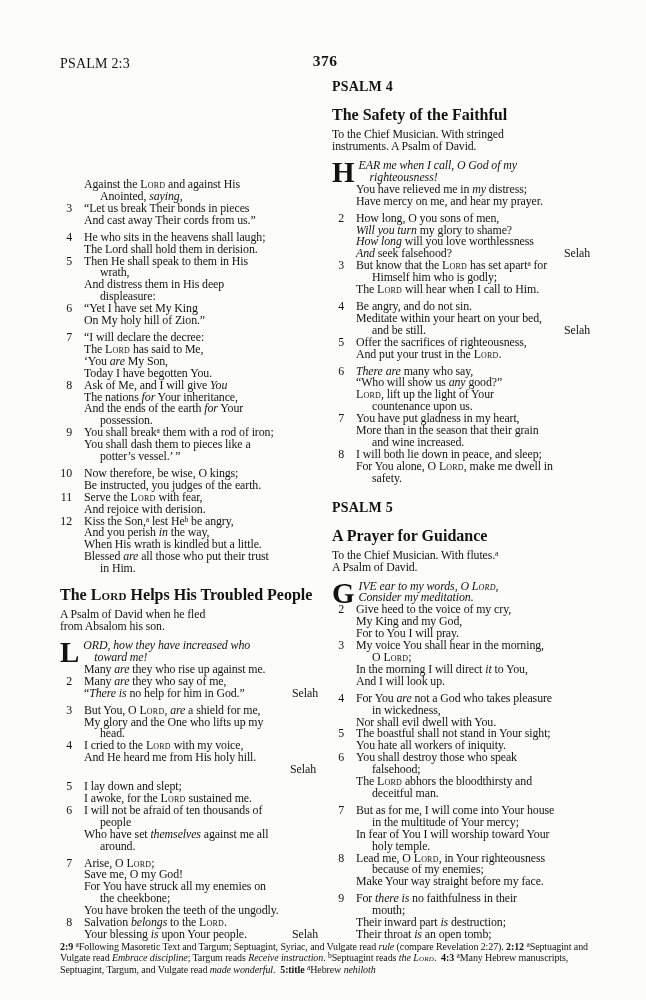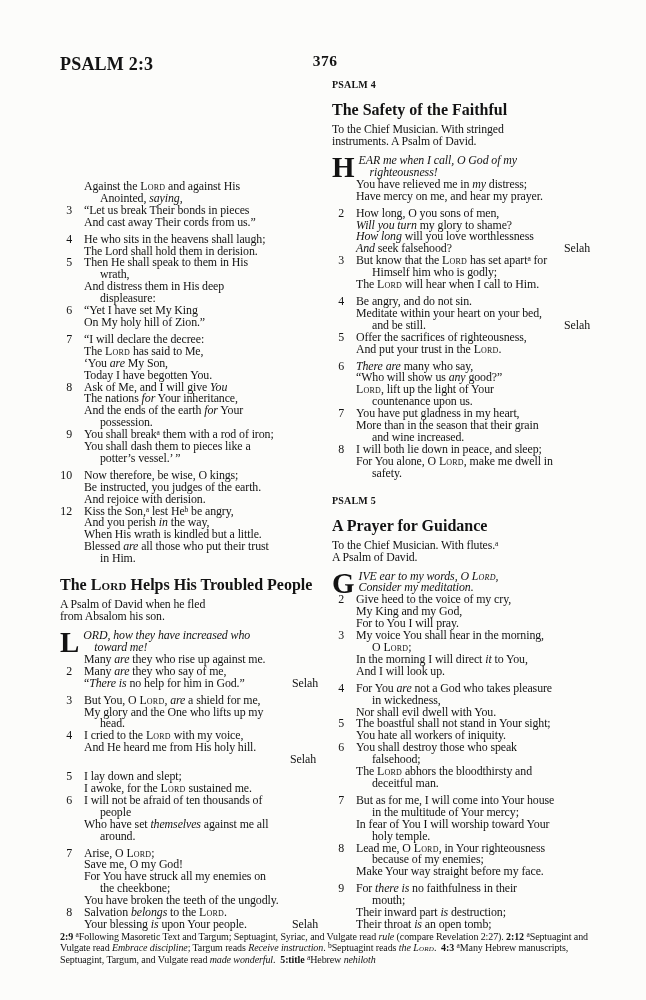--- a/index.html
+++ b/index.html
@@ -5,41 +5,41 @@
   * { margin:0; padding:0; box-sizing:border-box; }
   html,body { background:#e9e9e7; }
   .page {
     position:relative; width:646px; height:1000px; margin:0 auto;
     background:#fcfcfa; color:#131313;
     font-family:"Liberation Serif", serif;
     padding:54px 56px 0 60px; overflow:hidden;
   }
   
   .runhead { position:relative; height:17px; margin-bottom:8px; }
-  .runhead .ref { font-weight:bold; font-size:18px; letter-spacing:.2px; }
+  .runhead .ref { font-weight:normal; font-size:14px; letter-spacing:.2px; }
   .runhead .pageno {
     position:absolute; left:0; right:0; top:-2px; text-align:center;
     font-weight:bold; font-size:15.5px; letter-spacing:.5px;
   }
   
   .cols { display:flex; gap:14px; align-items:flex-end; }
   .col { flex:0 0 258px; width:258px; }
   
   .line {
     position:relative; font-size:11.9px; line-height:11.9px;
     white-space:nowrap; letter-spacing:-0.1px;
   }
   .i1 { padding-left:24px; }
   .i2 { padding-left:40px; }
   .ar { text-align:right; padding-right:2px; }
   .vnum { position:absolute; left:-6px; width:18px; text-align:right; }
   .selah { float:right; padding-left:6px; }
   .sp { height:5px; }
   
-  .psalm-head { font-weight:bold; font-size:10px; letter-spacing:.2px; margin:15px 0 9px; }
+  .psalm-head { font-weight:bold; font-size:14px; letter-spacing:.2px; margin:15px 0 9px; }
   .col > .psalm-head:first-child { margin-top:0; }
   .section-title { font-weight:bold; font-size:16px; margin:11px 0 4px; }
   .intro { margin-bottom:8px; }
   .intro .line { font-size:11.8px; line-height:12px; }
   
   .dc-row { display:flex; align-items:flex-start; }
   .dc-cap { flex:0 0 auto; font-weight:bold; font-size:29px; line-height:22px; padding:1px 4px 0 0; }
   .dc-lines { flex:1 1 auto; min-width:0;font-style:italic; }
   .dc-w { padding-left:11px; }
   
@@ -85,20 +85,21 @@
           <div class="line i1"><span class="vnum">8</span>Ask of Me, and I will give <i>You</i></div>
           <div class="line i1">The nations <i>for</i> Your inheritance,</div>
           <div class="line i1">And the ends of the earth <i>for</i> Your</div>
           <div class="line i2">possession.</div>
           <div class="line i1"><span class="vnum">9</span>You shall break<sup>a</sup> them with a rod of iron;</div>
           <div class="line i1">You shall dash them to pieces like a</div>
           <div class="line i2">potter’s vessel.’ ”</div>
           <div class="sp"></div>
           <div class="line i1"><span class="vnum">10</span>Now therefore, be wise, O kings;</div>
           <div class="line i1">Be instructed, you judges of the earth.</div>
+          <div class="line i1"><span class="vnum">11</span>Serve the <span class="sc">Lord</span> with fear,</div>
           <div class="line i1">And rejoice with derision.</div>
           <div class="line i1"><span class="vnum">12</span>Kiss the Son,<sup>a</sup> lest He<sup>b</sup> be angry,</div>
           <div class="line i1">And you perish <i>in</i> the way,</div>
           <div class="line i1">When His wrath is kindled but a little.</div>
           <div class="line i1">Blessed <i>are</i> all those who put their trust</div>
           <div class="line i2">in Him.</div>
         </div>
         <div class="section-title">The <span class="sc">Lord</span> Helps His Troubled People</div>
         <div class="intro">
           <div class="line">A Psalm of David when he fled</div>

